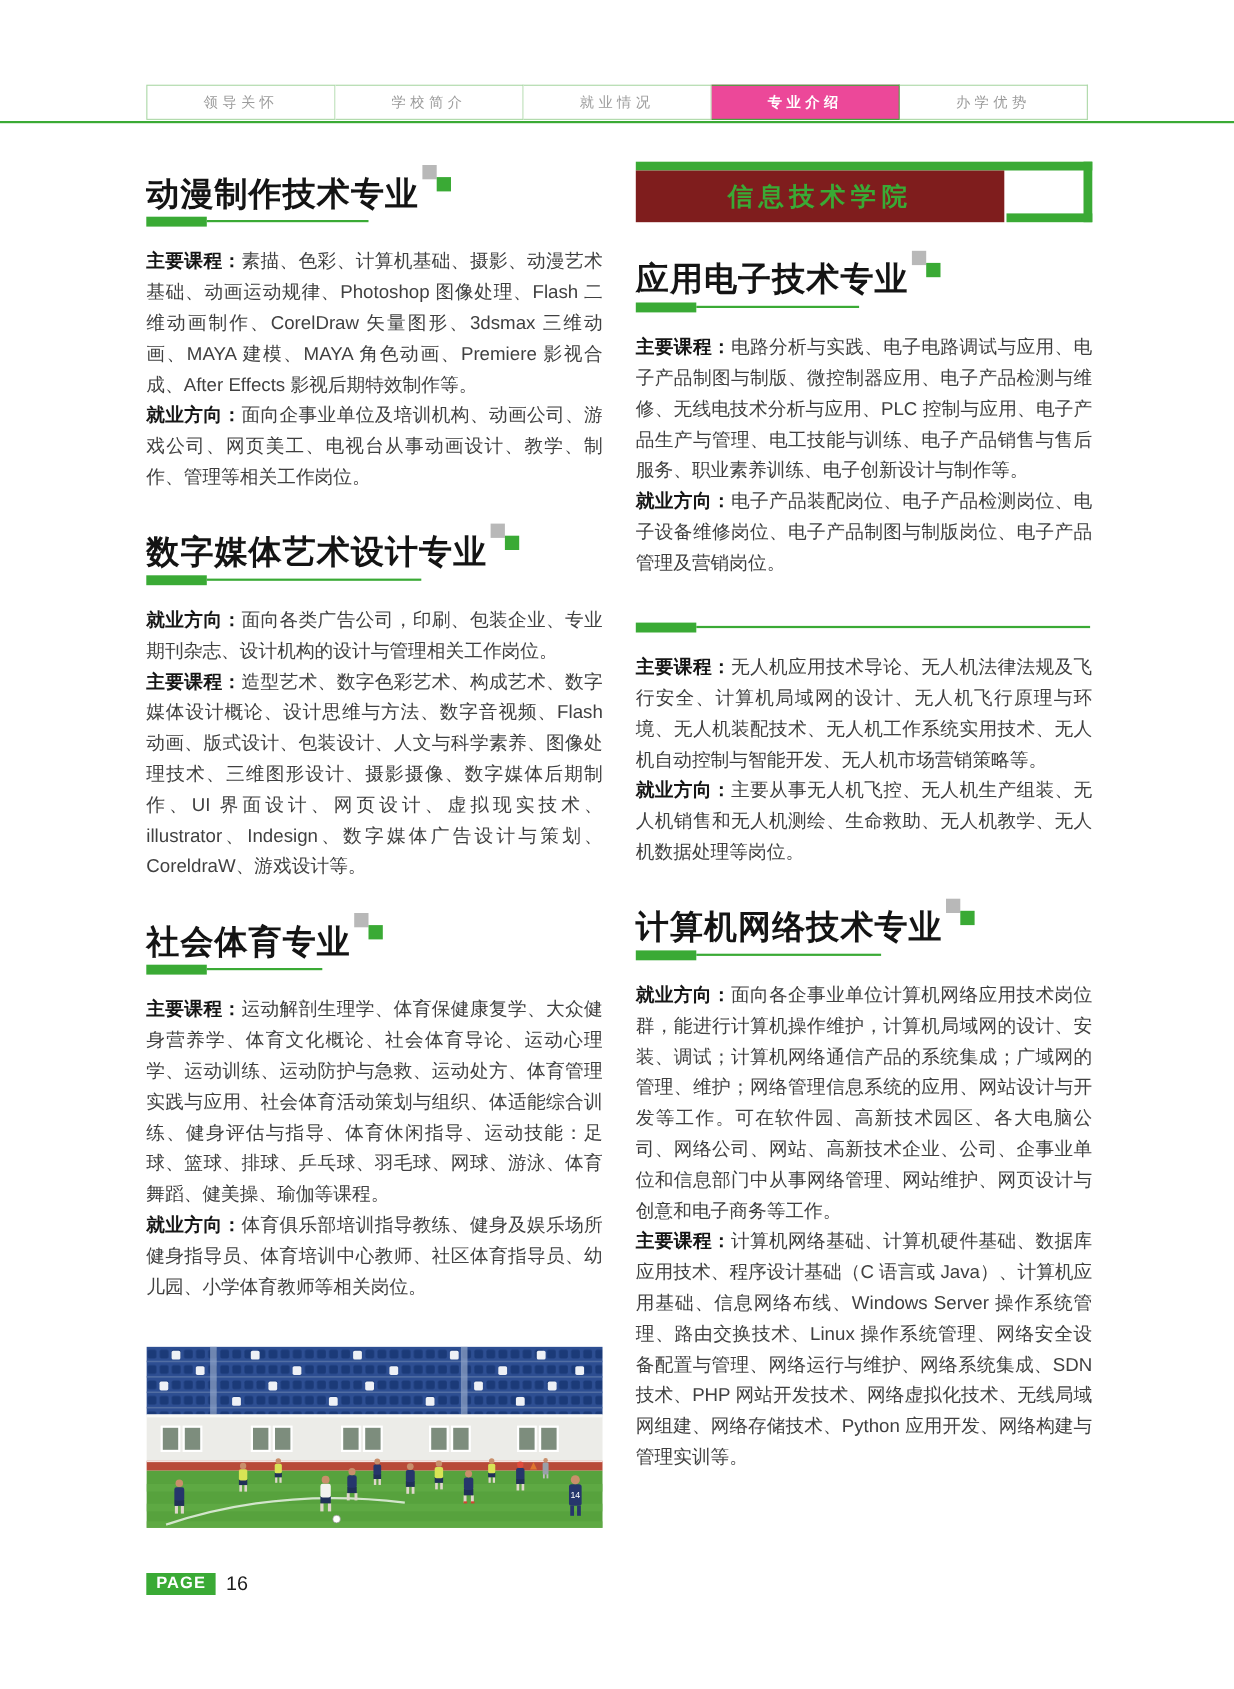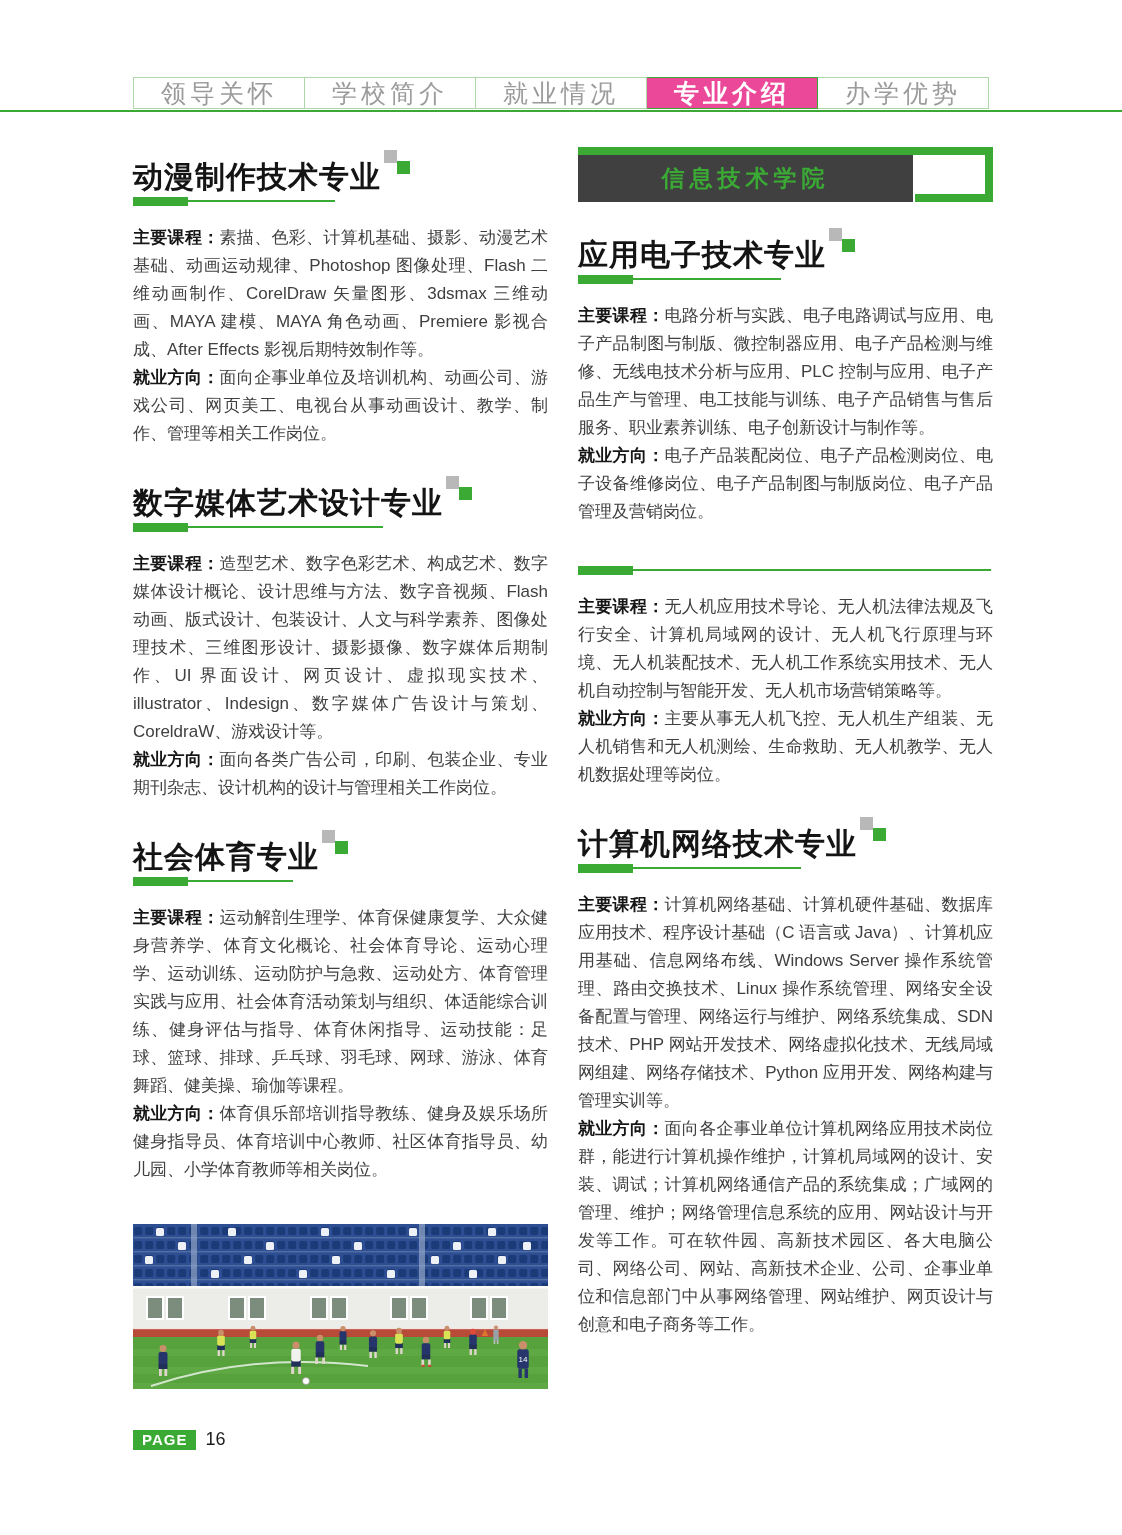--- a/index.html
+++ b/index.html
@@ -6,21 +6,21 @@
   body{
     width:1122px;height:1535px;position:relative;background:#ffffff;
     font-family:"Liberation Sans","DejaVu Sans",sans-serif;
     overflow:hidden;
   }
   
   .navbar{position:absolute;left:133px;top:77px;width:856px;height:32px;display:flex;}
   .nav-tab{
     flex:1;display:flex;align-items:center;justify-content:center;
     border:1px solid #abd8a6;border-left:none;background:#fff;
-    color:#9b9b9b;font-size:25px;letter-spacing:4px;text-decoration:none;cursor:pointer;
+    color:#9b9b9b;font-size:13px;letter-spacing:4px;text-decoration:none;cursor:pointer;
   }
   .nav-tab:first-child{border-left:1px solid #abd8a6;}
   .nav-tab.active{background:#ec4899;border-color:#3aaa35;color:#ffffff;font-weight:bold;}
   .nav-line{position:absolute;left:0;top:110px;width:1122px;height:2px;background:#3aaa35;}
 
   
   .col-left{position:absolute;left:133px;top:162px;width:415px;}
   .col-right{position:absolute;left:578px;top:147px;width:415px;}
 
   
@@ -44,21 +44,21 @@
   .sec-body{margin-top:18px;}
   .body-text{margin:0;font-size:17px;line-height:28px;color:#404040;text-align:justify;}
   .body-text b{color:#161616;}
 
   
   .banner{position:relative;width:415px;height:55px;margin-bottom:38px;}
   .banner-top{position:absolute;left:0;top:0;width:415px;height:8px;background:#3aaa35;}
   .banner-right{position:absolute;right:0;top:0;width:8px;height:55px;background:#3aaa35;}
   .banner-step{position:absolute;right:0;bottom:0;width:78px;height:8px;background:#3aaa35;}
   .banner-yellow{
-    position:absolute;left:0;top:8px;width:335px;height:47px;background:#404040;
+    position:absolute;left:0;top:8px;width:335px;height:47px;background:#7f1d1d;
     display:flex;align-items:center;justify-content:center;
   }
   .banner-yellow h2{
     margin:0;font-size:23px;font-weight:bold;color:#3aaa35;letter-spacing:5px;white-space:nowrap;
   }
 
   
   .photo{width:415px;height:165px;margin-top:28px;overflow:hidden;}
 
   
@@ -107,22 +107,22 @@
       <span class="sq">
           <i class="g1"></i>
           <i class="g2"></i>
         </span>
     </div>
     <div class="t-underline uw2">
         <span class="thick"></span>
         <span class="thin"></span>
       </div>
     <div class="sec-body">
+      <p class="body-text"><b>就业方向：</b><span>面向各类广告公司，印刷、包装企业、专业期刊杂志、设计机构的设计与管理相关工作岗位。</span></p>
       <p class="body-text"><b>主要课程：</b><span>造型艺术、数字色彩艺术、构成艺术、数字媒体设计概论、设计思维与方法、数字音视频、Flash 动画、版式设计、包装设计、人文与科学素养、图像处理技术、三维图形设计、摄影摄像、数字媒体后期制作、UI 界面设计、网页设计、虚拟现实技术、illustrator、Indesign、数字媒体广告设计与策划、CoreldraW、游戏设计等。</span></p>
-      <p class="body-text"><b>就业方向：</b><span>面向各类广告公司，印刷、包装企业、专业期刊杂志、设计机构的设计与管理相关工作岗位。</span></p>
     </div>
   </div>
 
   <div class="section">
     <div class="sec-title">
       <h2>社会体育专业</h2>
       <span class="sq">
           <i class="g1"></i>
           <i class="g2"></i>
         </span>
@@ -347,22 +347,22 @@
       <span class="sq">
           <i class="g1"></i>
           <i class="g2"></i>
         </span>
     </div>
     <div class="t-underline uw6">
         <span class="thick"></span>
         <span class="thin"></span>
       </div>
     <div class="sec-body">
+      <p class="body-text"><b>就业方向：</b><span>面向各企事业单位计算机网络应用技术岗位群，能进行计算机操作维护，计算机局域网的设计、安装、调试；计算机网络通信产品的系统集成；广域网的管理、维护；网络管理信息系统的应用、网站设计与开发等工作。可在软件园、高新技术园区、各大电脑公司、网络公司、网站、高新技术企业、公司、企事业单位和信息部门中从事网络管理、网站维护、网页设计与创意和电子商务等工作。</span></p>
       <p class="body-text"><b>主要课程：</b><span>计算机网络基础、计算机硬件基础、数据库应用技术、程序设计基础（C 语言或 Java）、计算机应用基础、信息网络布线、Windows Server 操作系统管理、路由交换技术、Linux 操作系统管理、网络安全设备配置与管理、网络运行与维护、网络系统集成、SDN 技术、PHP 网站开发技术、网络虚拟化技术、无线局域网组建、网络存储技术、Python 应用开发、网络构建与管理实训等。</span></p>
-      <p class="body-text"><b>就业方向：</b><span>面向各企事业单位计算机网络应用技术岗位群，能进行计算机操作维护，计算机局域网的设计、安装、调试；计算机网络通信产品的系统集成；广域网的管理、维护；网络管理信息系统的应用、网站设计与开发等工作。可在软件园、高新技术园区、各大电脑公司、网络公司、网站、高新技术企业、公司、企事业单位和信息部门中从事网络管理、网站维护、网页设计与创意和电子商务等工作。</span></p>
     </div>
   </div>
 </div>
 
 <div class="footer">
   <span class="page-badge">PAGE</span>
   <span class="page-num">16</span>
 </div>
 
 </body></html>

